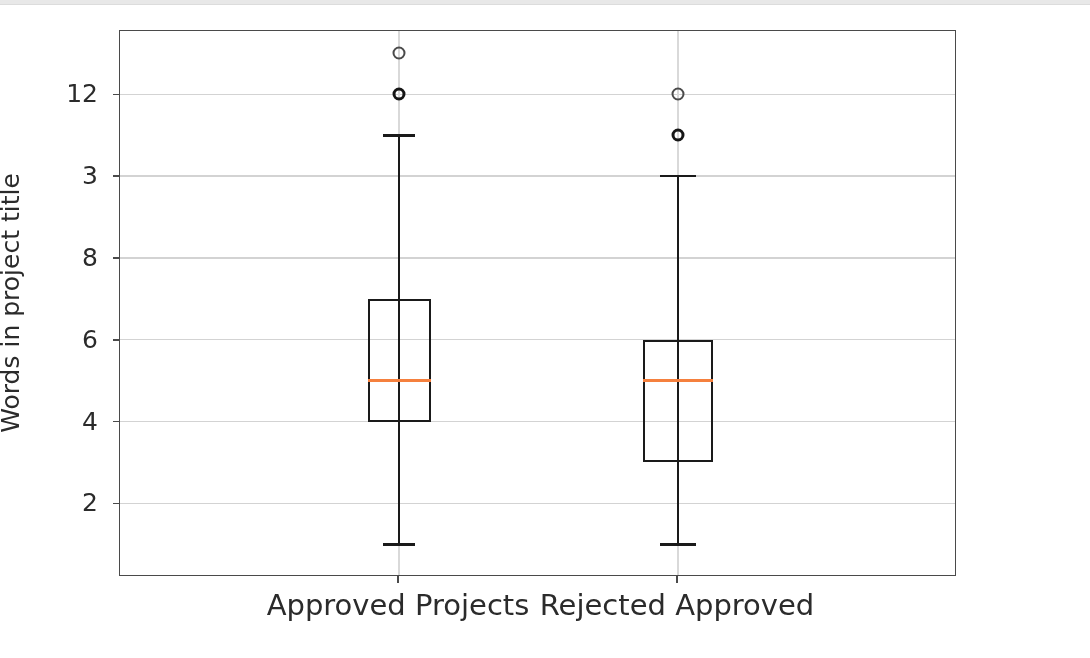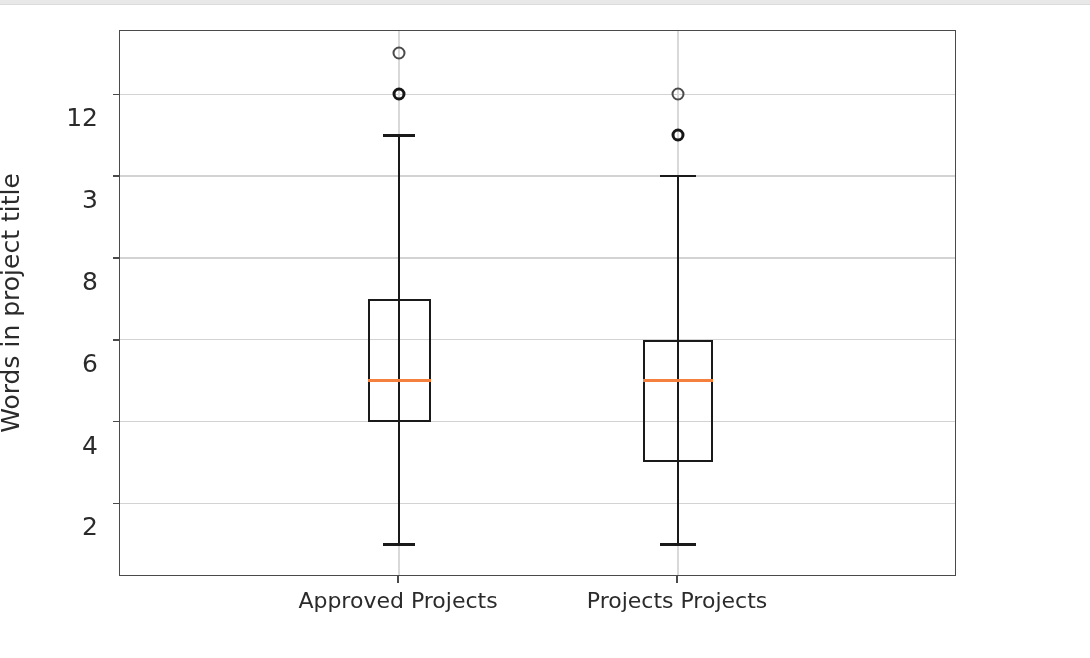--- a/index.html
+++ b/index.html
@@ -61,21 +61,20 @@
     height: 1.6px;
     background: #4a4a4a;
     left: -7px;
   }
   .ytick-label {
     position: absolute;
     right: 1095px; 
     font-size: 25px;
     color: #2b2b2b;
     white-space: nowrap;
-    margin-top: 24px;
   }
   #ytick-labels {
     position: absolute;
     left: 0;
     top: 30px;
     width: 112px;
     height: 546px;
   }
   #ytick-labels .ytick-label {
     right: 14px;
@@ -98,21 +97,21 @@
   .xtick-mark {
     position: absolute;
     width: 1.6px;
     height: 7px;
     background: #4a4a4a;
     top: 576px;
   }
   .xtick-label {
     position: absolute;
     top: 588px;
-    font-size: 22px;
+    font-size: 29px;
     color: #2b2b2b;
     white-space: nowrap;
     transform: translateX(-50%);
   }
   
   .bp-box {
     position: absolute;
     box-sizing: border-box;
     border: 2.6px solid #1a1a1a;
     background: transparent;
@@ -193,16 +192,16 @@
       <div class="bp-box" style="left: 523px; width: 70px; top: 308.787px; height: 122.697px;"></div>
       <div class="bp-median" style="left: 523px; width: 70px; top: 348.385px;"></div>
       <div class="bp-flier dense" style="left: 558px; top: 104.292px;"></div>
       <div class="bp-flier" style="left: 558px; top: 63.3933px;"></div>
     </div>
 
   <div id="xaxis-layer">
       <div class="xtick-mark" style="left: 397.2px;"></div>
       <div class="xtick-label" style="left: 398px;">Approved Projects</div>
       <div class="xtick-mark" style="left: 676.2px;"></div>
-      <div class="xtick-label" style="left: 677px;">Projects Projects</div>
+      <div class="xtick-label" style="left: 677px;">Rejected Approved</div>
     </div>
 
 </div>
 
 </body></html>

